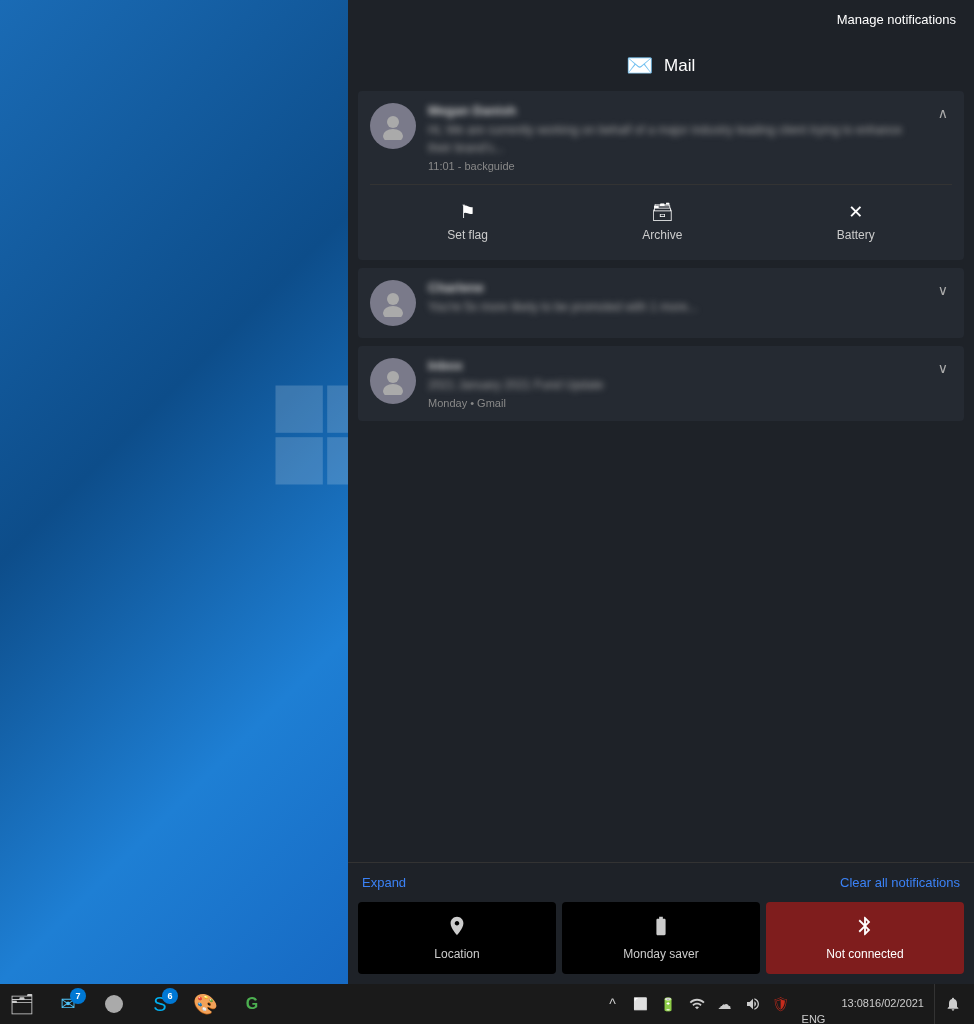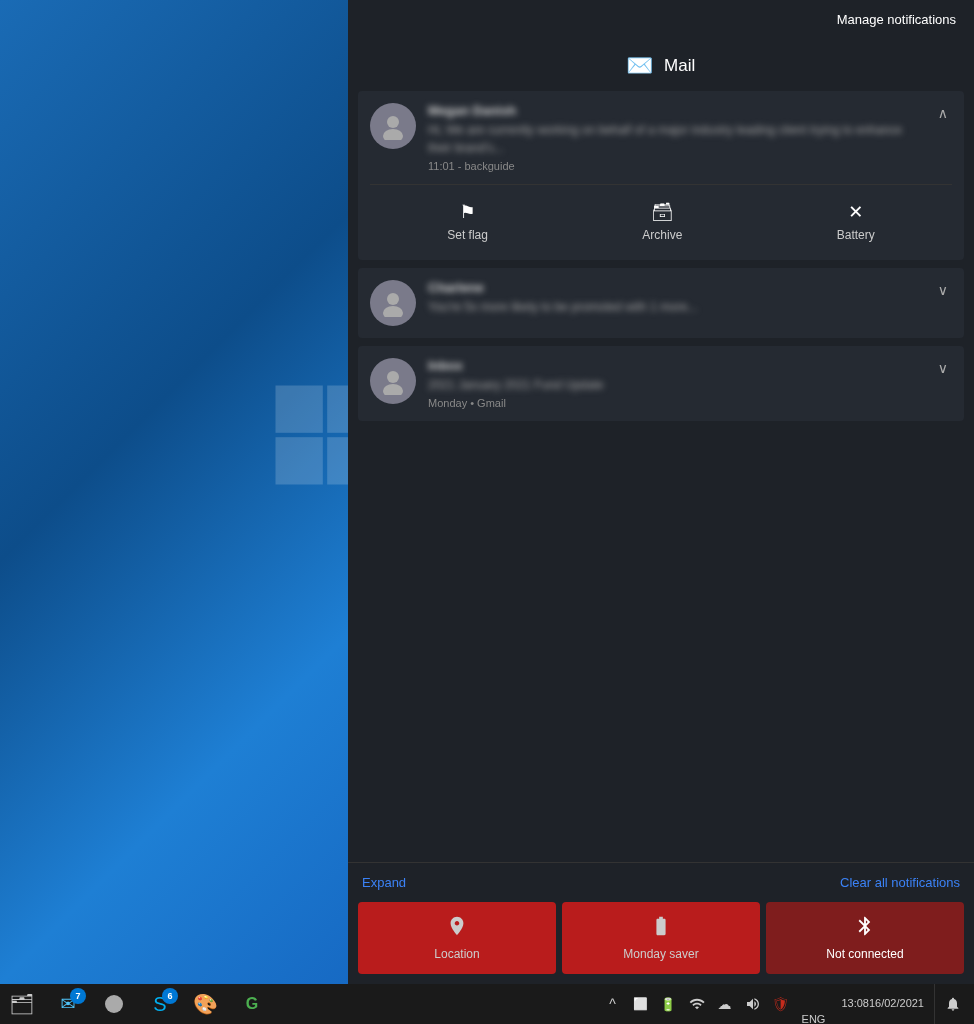--- a/index.html
+++ b/index.html
@@ -178,21 +178,21 @@
     .quick-actions {
       display: flex;
       gap: 6px;
       padding: 4px 0;
     }
 
     .quick-tile {
       flex: 1;
       height: 72px;
       border-radius: 4px;
-      background: #b91c1c;
+      background: #000000;
       display: flex;
       flex-direction: column;
       align-items: center;
       justify-content: center;
       gap: 5px;
       cursor: pointer;
       color: #cccccc;
       font-size: 12px;
     }
 

